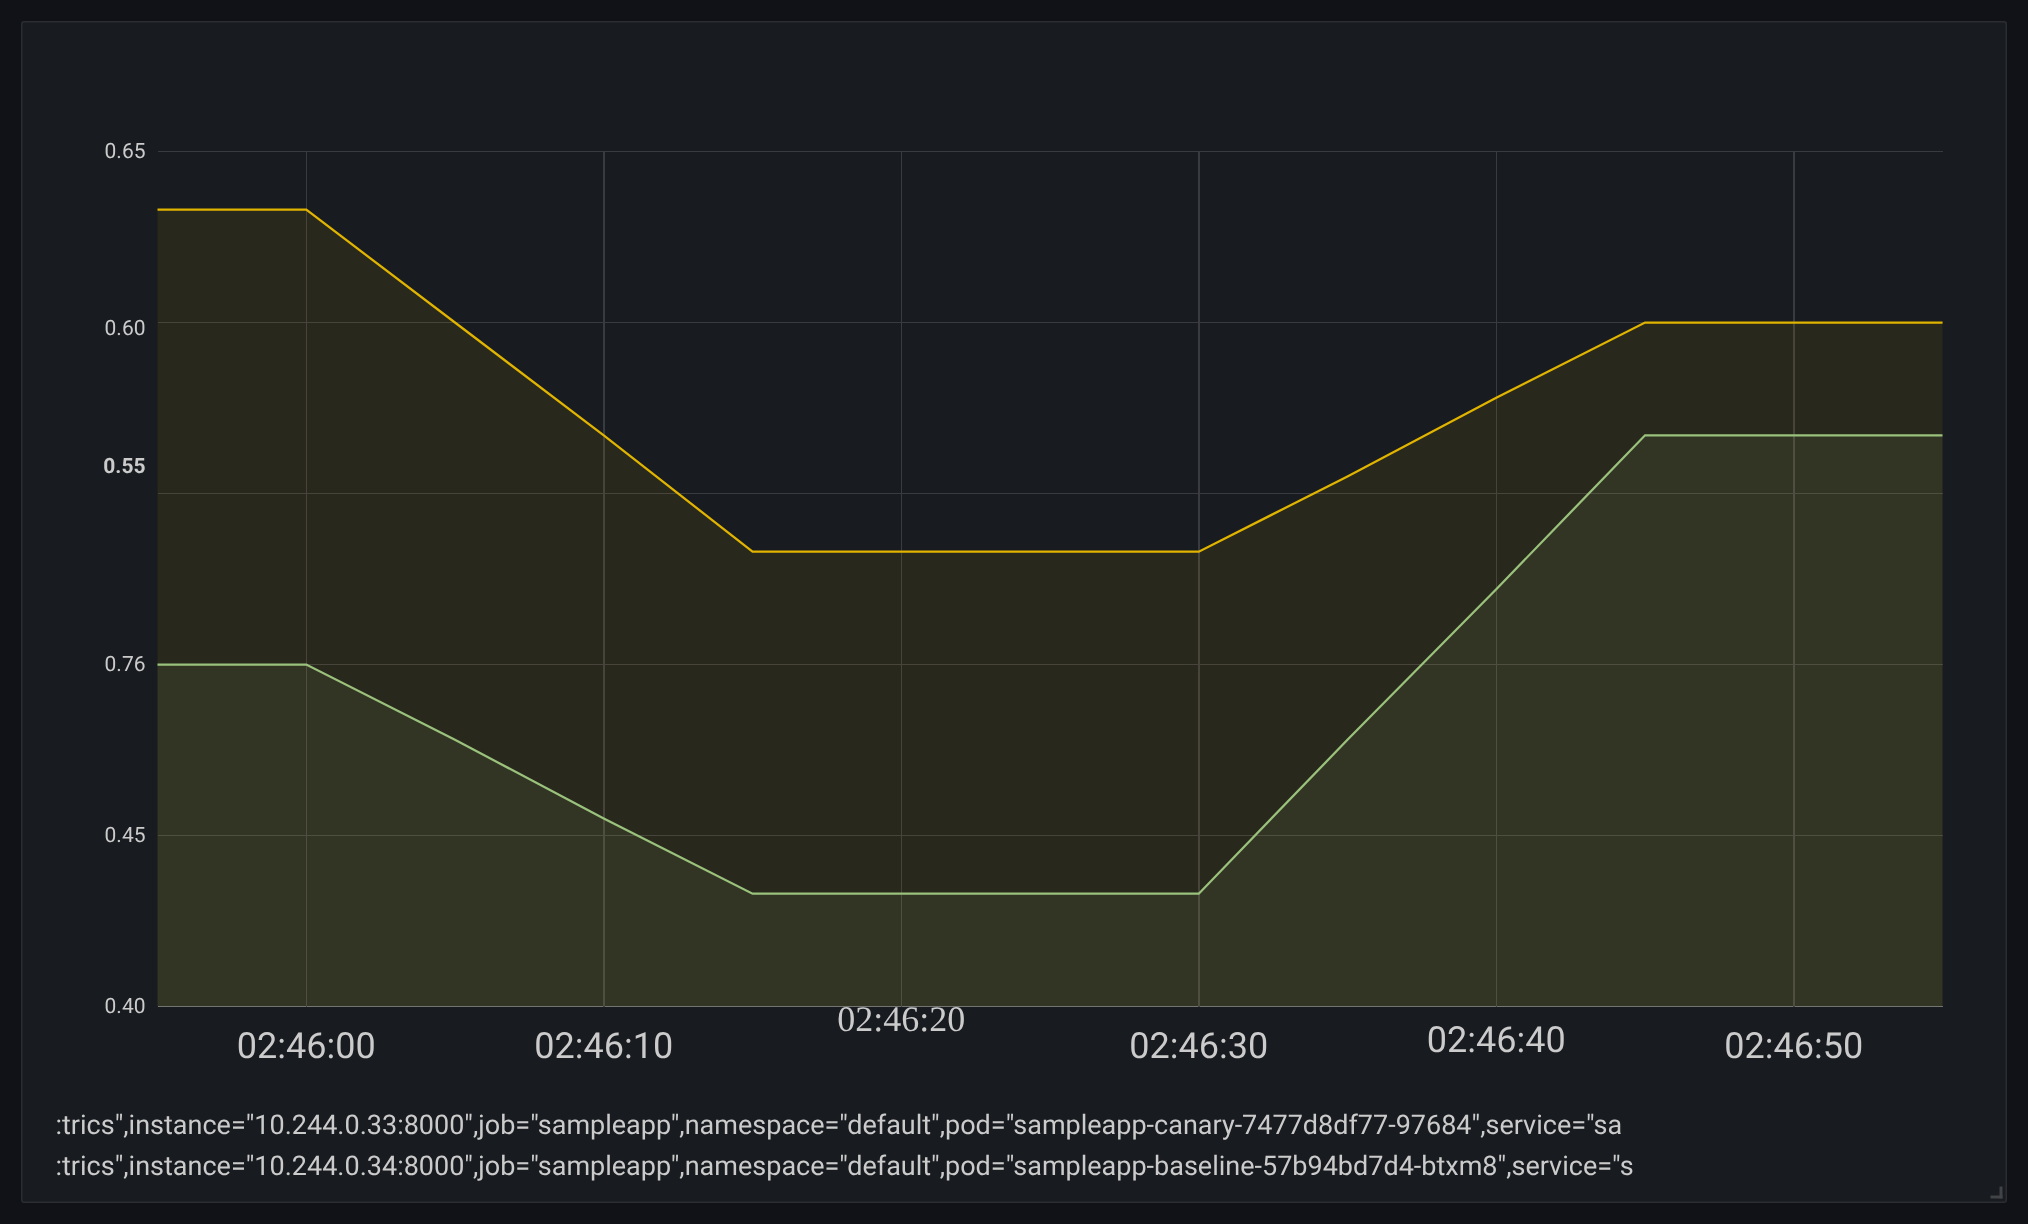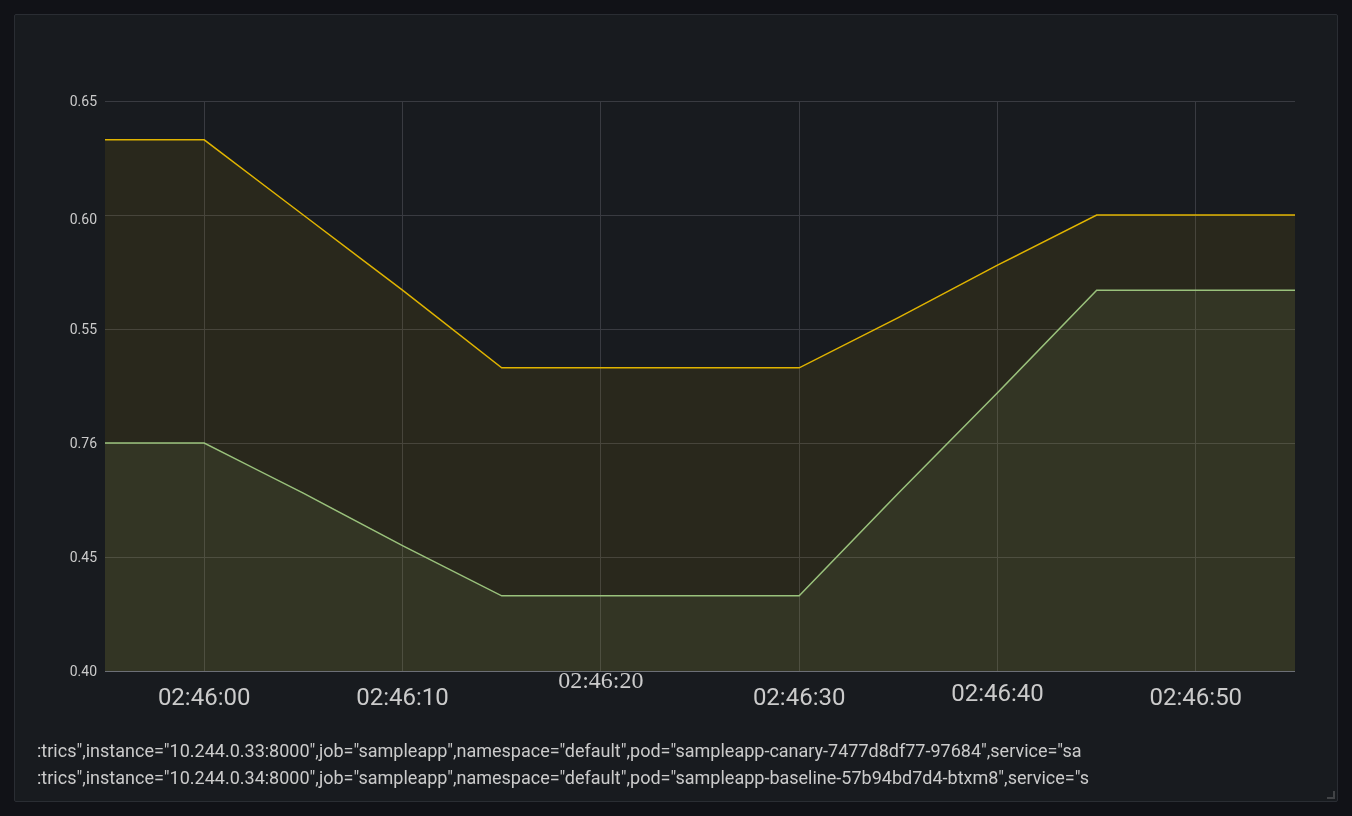--- a/index.html
+++ b/index.html
@@ -117,21 +117,21 @@
     right: 0; bottom: 0; width: 2px; height: 8px;
   }
 </style>
 </head>
 <body>
 
 <div class="panel">
 
   <div class="y-tick" style="top:86px;">0.65</div>
   <div class="y-tick" style="top:204px;">0.60</div>
-  <div class="y-tick" style="top:314px;">0.55</div>
+  <div class="y-tick" style="top:296px;font-weight:bold;">0.55</div>
   <div class="y-tick" style="top:428px;">0.76</div>
   <div class="y-tick" style="top:542px;">0.45</div>
   <div class="y-tick" style="top:656px;">0.40</div>
 
   <div class="plot-region">
     <svg id="chart-svg" width="1190" height="570">
         <line x1="0" x2="1190" y1="570" y2="570" class="grid-line-zero"></line>
         <line x1="0" x2="1190" y1="456" y2="456" class="grid-line"></line>
         <line x1="0" x2="1190" y1="342.00000000000006" y2="342.00000000000006" class="grid-line"></line>
         <line x1="0" x2="1190" y1="227.99999999999994" y2="227.99999999999994" class="grid-line"></line>

